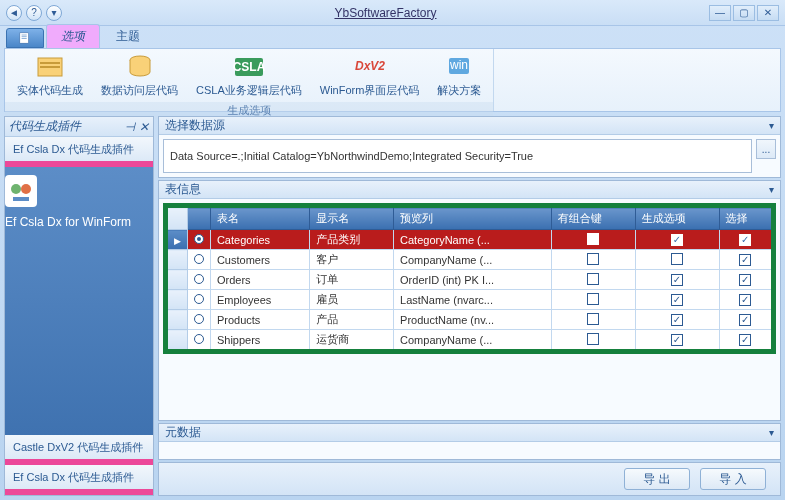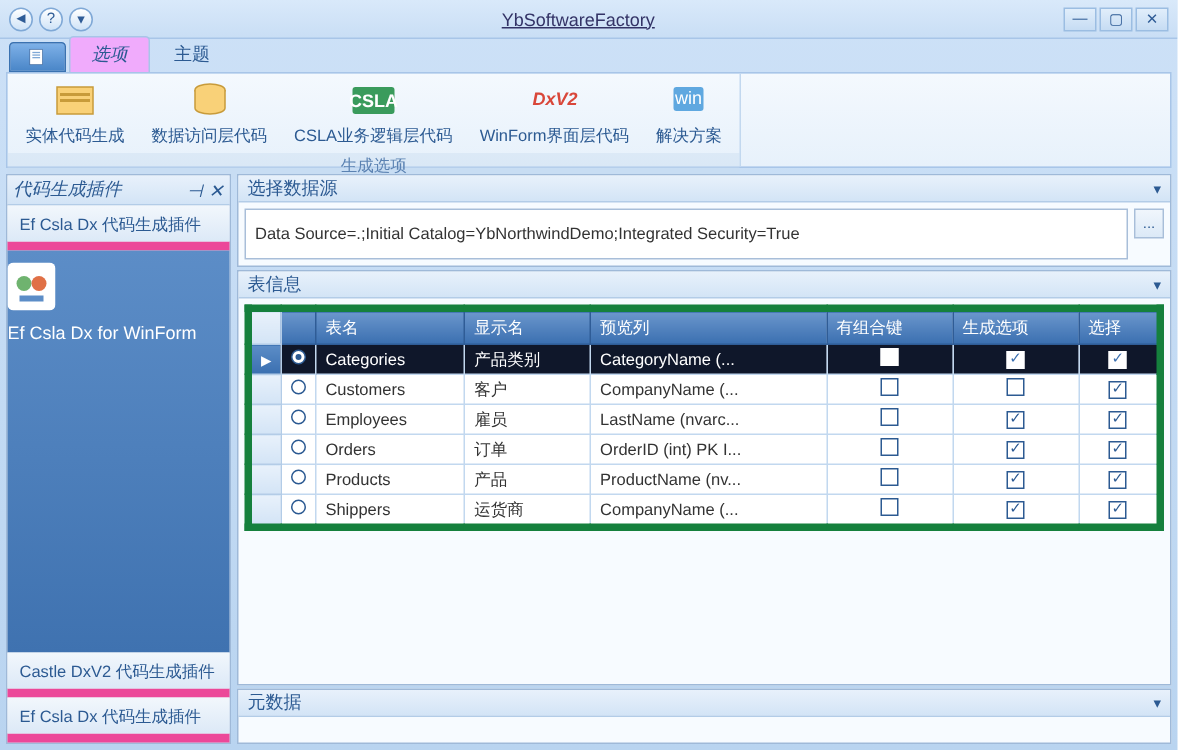--- a/index.html
+++ b/index.html
@@ -52,21 +52,21 @@
 .ds-input { flex: 1; height: 34px; border: 1px solid #a8bed9; padding: 0 6px; font-size: 11px; color: #333; background: #fff; }
 .ds-btn { width: 20px; height: 20px; border: 1px solid #a8bed9; background: linear-gradient(#f0f6fc, #dce9f7); color: #2c5a92; font-size: 10px; cursor: pointer; display: flex; align-items: center; justify-content: center; }
 
 
 .table-section { flex: 1; overflow: hidden; display: flex; flex-direction: column; }
 .grid-wrap { flex: 1; padding: 4px; overflow: auto; }
 .grid { width: 100%; border-collapse: collapse; border: 5px solid #15803d; }
 .grid th { background: linear-gradient(#6a96cc, #3a6fb0); color: #fff; font-weight: normal; font-size: 11px; padding: 3px 6px; border: 1px solid #2f5c96; text-align: left; height: 20px; }
 .grid th.rowhdr, .grid td.rowhdr { width: 18px; background: linear-gradient(#e8f1fb, #d3e4f6); border: 1px solid #b3cce7; }
 .grid td { border: 1px solid #c2d8ef; padding: 2px 6px; font-size: 11px; color: #333; background: #fff; height: 18px; }
-.grid tr.selected td { background: #0f172a; color: #fff; }
+.grid tr.selected td { background: #b91c1c; color: #fff; }
 .grid tr.selected td.rowhdr { background: linear-gradient(#5c8dc7, #3a6fb0); }
 .row-indicator { font-size: 9px; color: #2c5a92; }
 .grid tr.selected .row-indicator { color: #fff; }
 .radio { width: 10px; height: 10px; border: 1px solid #2c5a92; border-radius: 50%; display: inline-block; background: #fff; position: relative; }
 .radio.checked::after { content: ''; position: absolute; width: 4px; height: 4px; background: #2c5a92; border-radius: 50%; top: 2px; left: 2px; }
 .chk { width: 12px; height: 12px; border: 1px solid #2c5a92; display: inline-flex; align-items: center; justify-content: center; background: #fff; font-size: 10px; color: #2c5a92; line-height: 1; }
 .grid tr.selected .chk { border-color: #fff; color: #3a6fb0; }
 .center { text-align: center; }
 
 
@@ -240,33 +240,33 @@
                 <td>Customers</td>
                 <td>客户</td>
                 <td>CompanyName (...</td>
                 <td class="center"><span class="chk"></span></td>
                 <td class="center"><span class="chk"></span></td>
                 <td class="center"><span class="chk">✓</span></td>
               </tr>
               <tr>
                 <td class="rowhdr center"></td>
                 <td class="center"><span class="radio"></span></td>
+                <td>Orders</td>
+                <td>订单</td>
+                <td>OrderID (int) PK I...</td>
+                <td class="center"><span class="chk"></span></td>
+                <td class="center"><span class="chk">✓</span></td>
+                <td class="center"><span class="chk">✓</span></td>
+              </tr>
+              <tr>
+                <td class="rowhdr center"></td>
+                <td class="center"><span class="radio"></span></td>
                 <td>Employees</td>
                 <td>雇员</td>
                 <td>LastName (nvarc...</td>
-                <td class="center"><span class="chk"></span></td>
-                <td class="center"><span class="chk">✓</span></td>
-                <td class="center"><span class="chk">✓</span></td>
-              </tr>
-              <tr>
-                <td class="rowhdr center"></td>
-                <td class="center"><span class="radio"></span></td>
-                <td>Orders</td>
-                <td>订单</td>
-                <td>OrderID (int) PK I...</td>
                 <td class="center"><span class="chk"></span></td>
                 <td class="center"><span class="chk">✓</span></td>
                 <td class="center"><span class="chk">✓</span></td>
               </tr>
               <tr>
                 <td class="rowhdr center"></td>
                 <td class="center"><span class="radio"></span></td>
                 <td>Products</td>
                 <td>产品</td>
                 <td>ProductName (nv...</td>
@@ -289,15 +289,19 @@
       </div>
     </div>
 
     <div class="section meta-section">
       <div class="section-header">
         <span>元数据</span>
         <span class="arrow-down">▾</span>
       </div>
     </div>
 
+    <div class="footer">
+      <button class="btn">导 出</button>
+      <button class="btn">导 入</button>
+    </div>
 
   </div>
 </div>
 
 </body></html>

